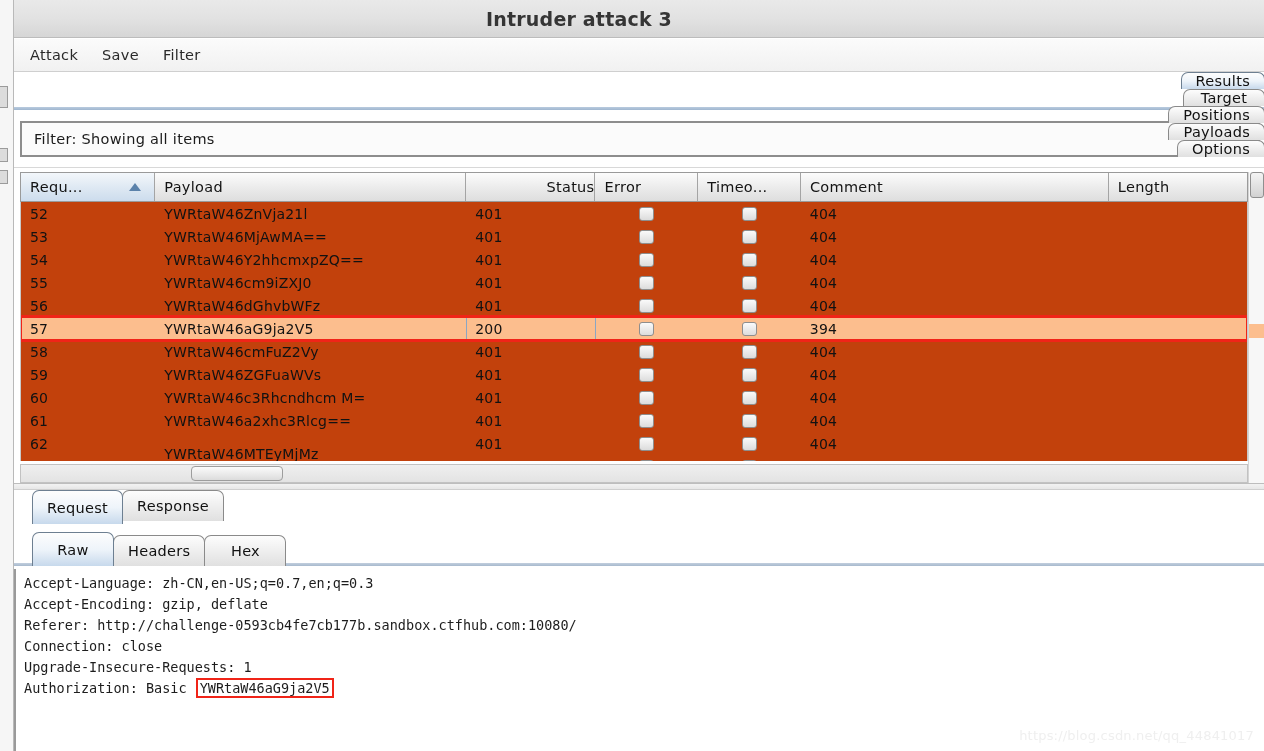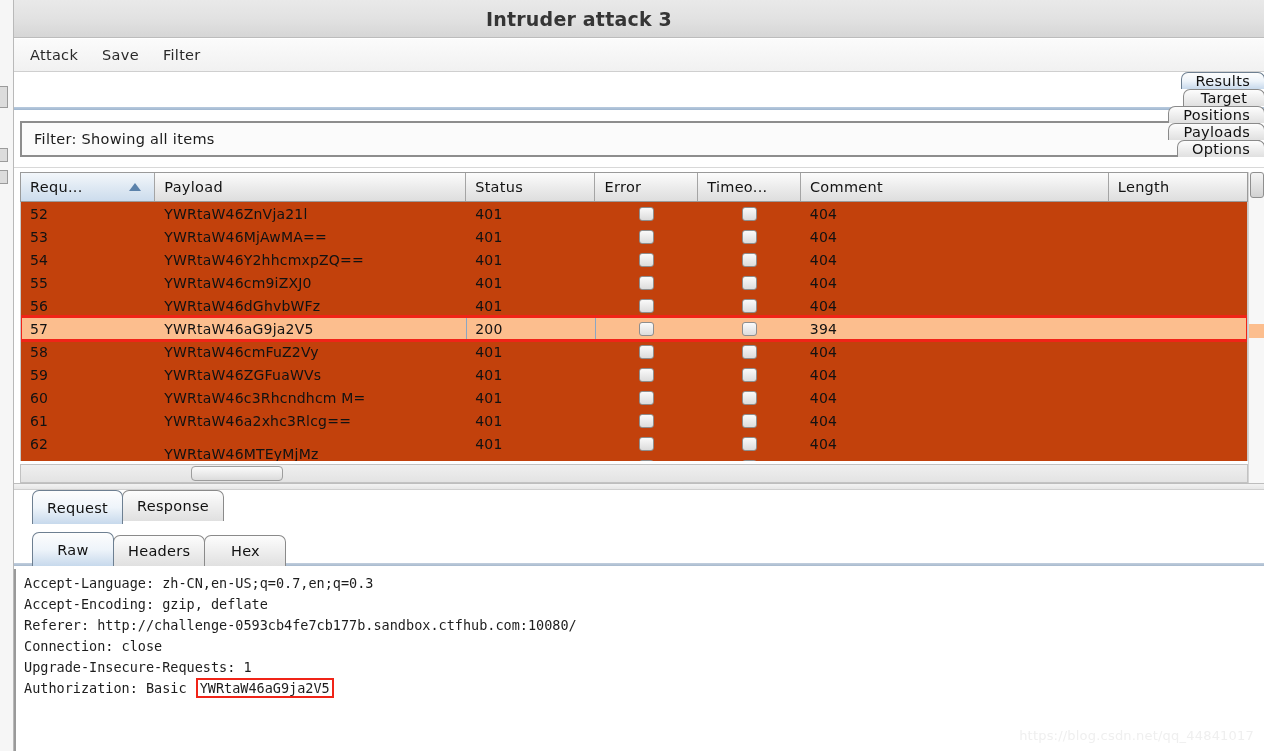--- a/index.html
+++ b/index.html
@@ -279,21 +279,21 @@
 
   <div class="tablewrap">
     <div class="thead" id="thead">
         <div class="th sorted" style="width: 136px;">
           <span>Requ...</span>
           <span class="sortarrow"></span>
         </div>
         <div class="th" style="width: 315px;">
           <span>Payload</span>
         </div>
-        <div class="th" style="width: 131px;">
+        <div class="th" style="width: 131px; justify-content: flex-end;">
           <span>Status</span>
         </div>
         <div class="th" style="width: 104px;">
           <span>Error</span>
         </div>
         <div class="th" style="width: 104px;">
           <span>Timeo...</span>
         </div>
         <div class="th" style="width: 312px;">
           <span>Comment</span>

